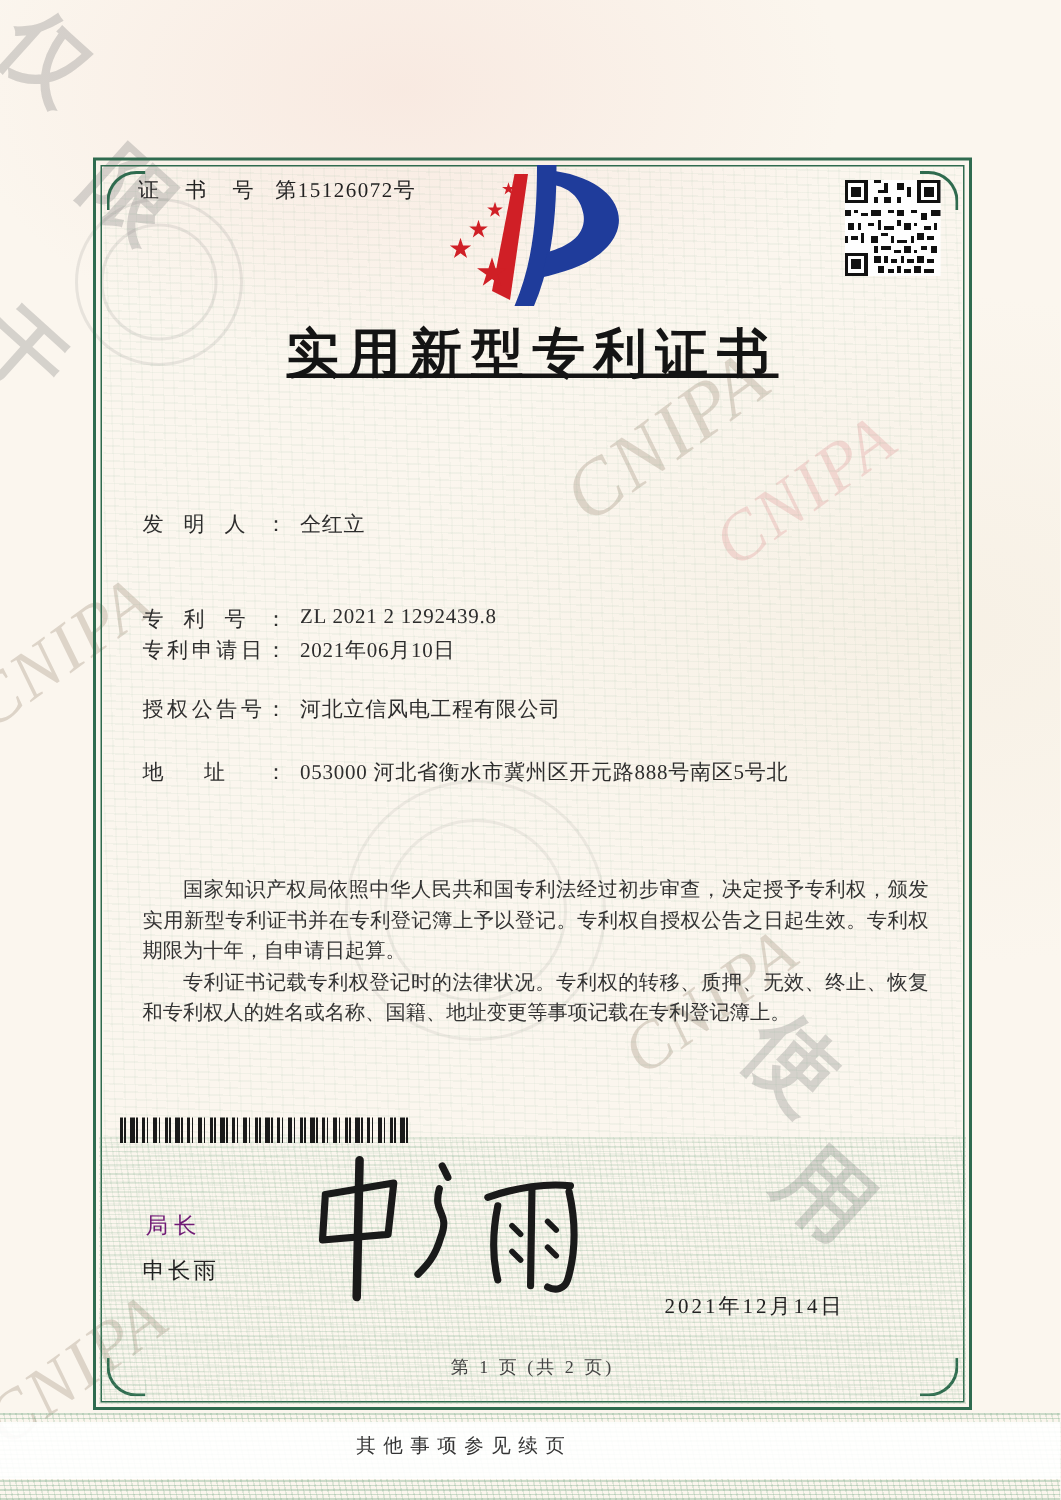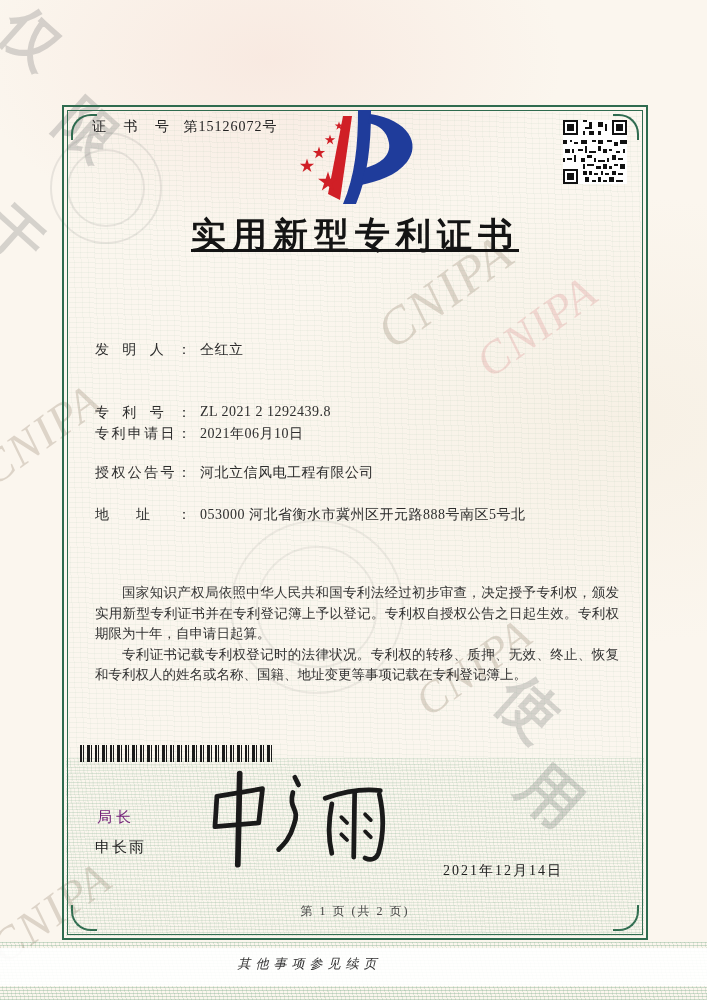--- a/index.html
+++ b/index.html
@@ -78,21 +78,21 @@
       #1a1a1a 0 2px, transparent 2px 3px,
       #1a1a1a 3px 4px, transparent 4px 7px,
       #1a1a1a 7px 10px, transparent 10px 11px,
       #1a1a1a 11px 12px, transparent 12px 15px);
   }
   .director-label{position:absolute; left:97px; top:808px; font-size:15px; letter-spacing:4px; color:#701a75;}
   .director-name{position:absolute; left:95px; top:838px; font-size:15px; letter-spacing:2px; color:#222;}
   .signature{position:absolute; left:196px; top:762px; width:190px; height:118px;}
   .issue-date{position:absolute; left:443px; top:862px; font-size:14px; letter-spacing:2px; color:#222;}
   .page-info{position:absolute; left:62px; top:903px; width:586px; text-align:center; font-size:12px; letter-spacing:2px; color:#444;}
-  .footer-note{position:absolute; left:0; top:955px; width:619px; text-align:center; font-size:13px; letter-spacing:5px; color:#333; z-index:4;font-style:italic;}
+  .footer-note{position:absolute; left:0; top:955px; width:619px; text-align:center; font-size:13px; letter-spacing:5px; color:#333; z-index:4;}
 </style>
 </head>
 <body>
 
 <div class="page">
 
   <span class="wm wm-cjk" style="left:2px;   top:0px;   font-size:58px; transform:rotate(42deg);">仅</span>
   <span class="wm wm-cjk" style="left:58px;  top:92px;  font-size:58px; transform:rotate(42deg);">限</span>
   <span class="wm wm-cjk" style="left:-14px; top:198px; font-size:56px; transform:rotate(42deg);">于</span>
   <span class="wm wm-script" style="left:368px; top:262px; font-size:52px; transform:rotate(-36deg);">CNIPA</span>

